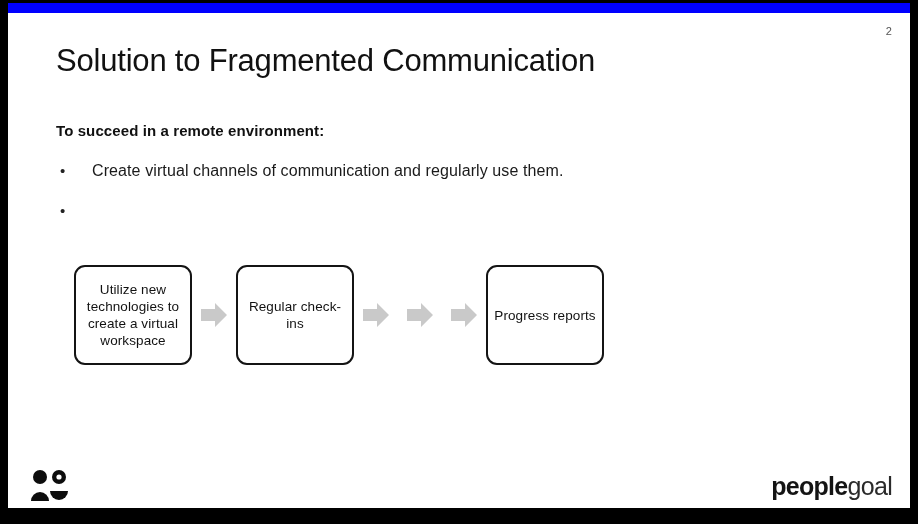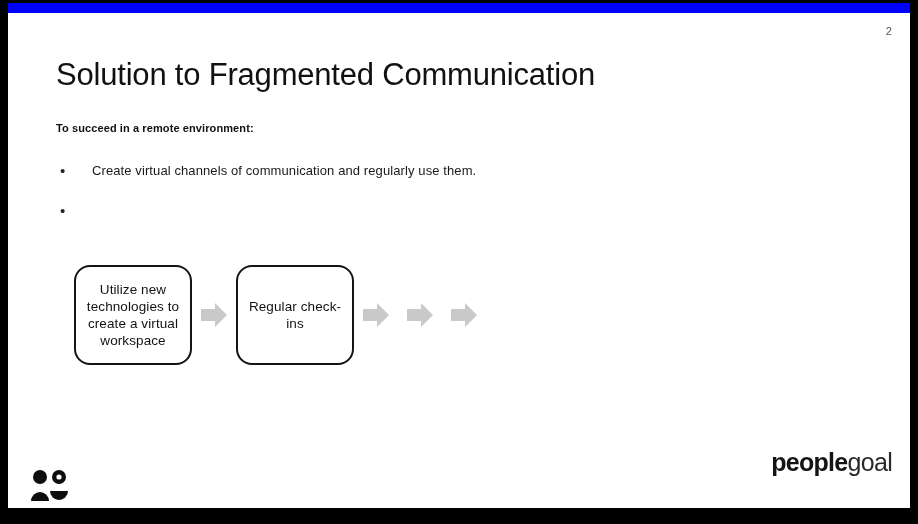--- a/index.html
+++ b/index.html
@@ -48,35 +48,35 @@
     top: 22px;
     font-size: 11px;
     color: #555555;
     letter-spacing: 0.2px;
   }
 
   
   #slide-title {
     position: absolute;
     left: 48px;
-    top: 54px;
+    top: 40px;
     font-size: 31px;
     font-weight: 400;
     color: #111111;
     letter-spacing: -0.2px;
     line-height: 1.15;
     white-space: nowrap;
   }
 
   
   #lead-in {
     position: absolute;
     left: 48px;
     top: 119px;
-    font-size: 11px;
+    font-size: 15px;
     font-weight: bold;
     color: #111111;
     letter-spacing: 0.1px;
   }
 
   
   #bullet-list {
     position: absolute;
     left: 48px;
     top: 158px;
@@ -90,42 +90,42 @@
   .bullet-dot {
     width: 36px;
     flex: 0 0 36px;
     font-size: 15px;
     line-height: 19px;
     color: #222222;
     text-align: left;
     padding-left: 4px;
   }
   .bullet-text {
-    font-size: 13px;
+    font-size: 16px;
     line-height: 19px;
     color: #1a1a1a;
     letter-spacing: 0.1px;
   }
 
   
   #process-flow {
     position: absolute;
     left: 66px;
     top: 262px;
     width: 790px;
     height: 100px;
     display: flex;
     align-items: center;
   }
   .flow-box {
     width: 118px;
     height: 100px;
     flex: 0 0 118px;
     border: 2.5px solid #141414;
-    border-radius: 16px;
+    border-radius: 11px;
     background: #ffffff;
     display: flex;
     align-items: center;
     justify-content: center;
     text-align: center;
     padding: 4px 6px;
   }
   .flow-box-label {
     font-size: 13.5px;
     line-height: 17px;
@@ -148,21 +148,21 @@
     left: 22px;
     top: 466px;
     width: 38px;
     height: 34px;
   }
   #footer-logo-mark svg { display: block; }
 
   #footer-wordmark {
     position: absolute;
     right: 18px;
-    top: 444px;
+    top: 468px;
     font-size: 25px;
     line-height: 30px;
     color: #141414;
     letter-spacing: -0.7px;
     white-space: nowrap;
   }
   #footer-wordmark .wm-strong { font-weight: bold; }
   #footer-wordmark .wm-light { font-weight: 300; color: #2a2a2a; }
 </style>
 </head>
@@ -222,20 +222,23 @@
         </svg>
       </div>
 
 
       <div class="flow-arrow">
         <svg width="30" height="28" viewBox="0 0 30 28" aria-hidden="true">
           <path d="M2 8 H16 V2 L28 14 L16 26 V20 H2 Z" fill="#C9C9C9"></path>
         </svg>
       </div>
 
+      <div class="flow-box">
+        <span class="flow-box-label">Progress reports</span>
+      </div>
 
     </div>
 
     <div id="footer-logo-mark">
       <svg width="38" height="34" viewBox="0 0 38 34" aria-hidden="true">
 
         <circle cx="10" cy="8" r="7" fill="#0d0d0d"></circle>
         <path d="M1 32 a9 9 0 0 1 18 0 Z" fill="#0d0d0d"></path>
 
         <circle cx="29" cy="8" r="7" fill="#0d0d0d"></circle>

